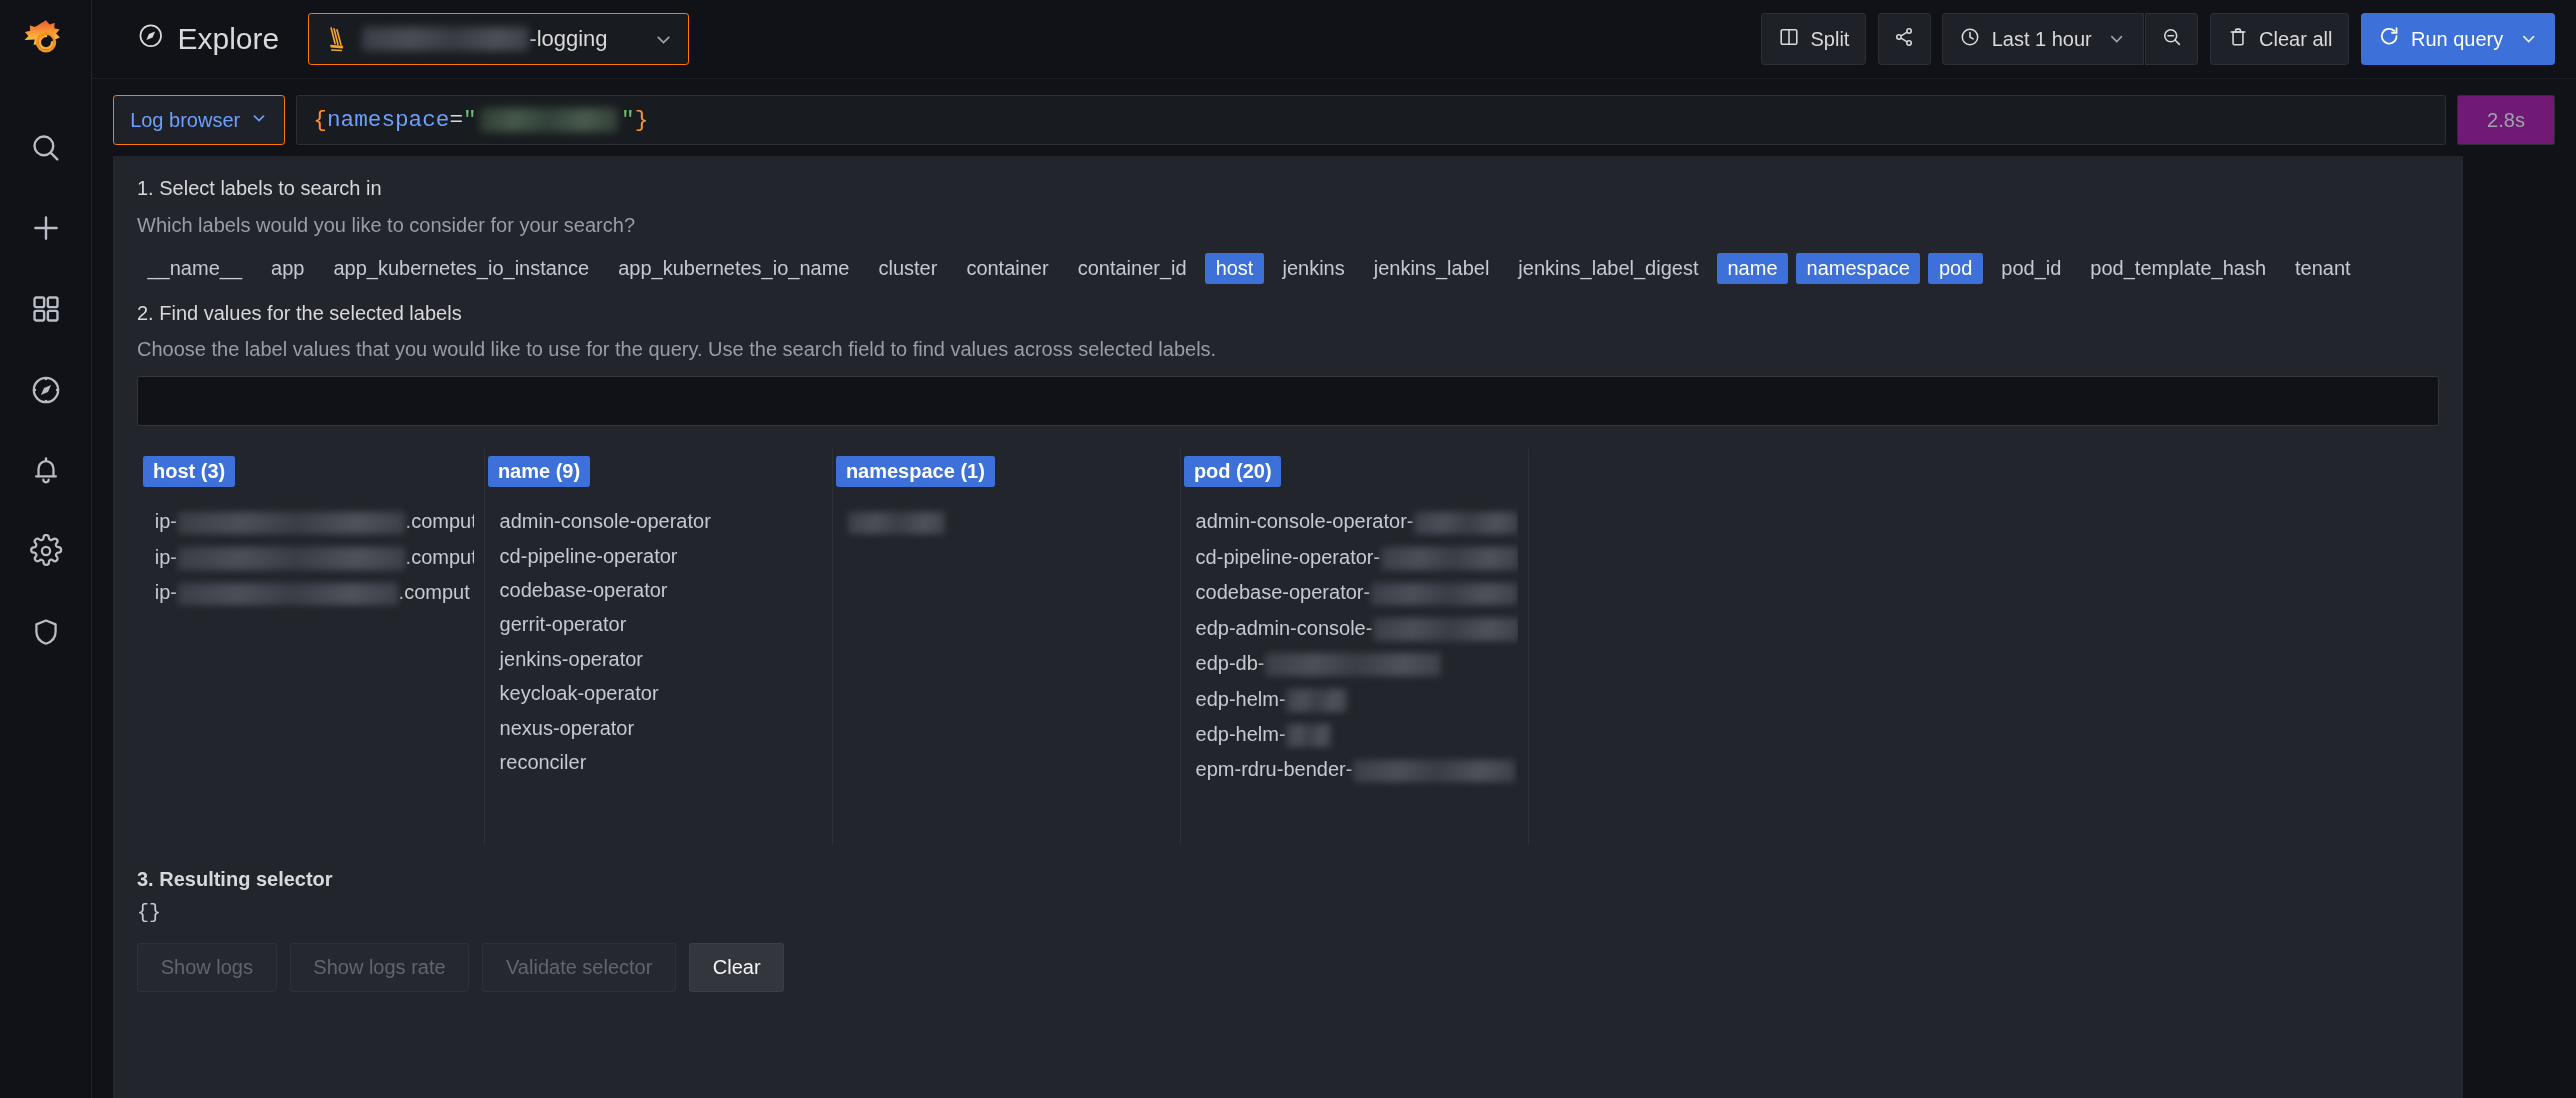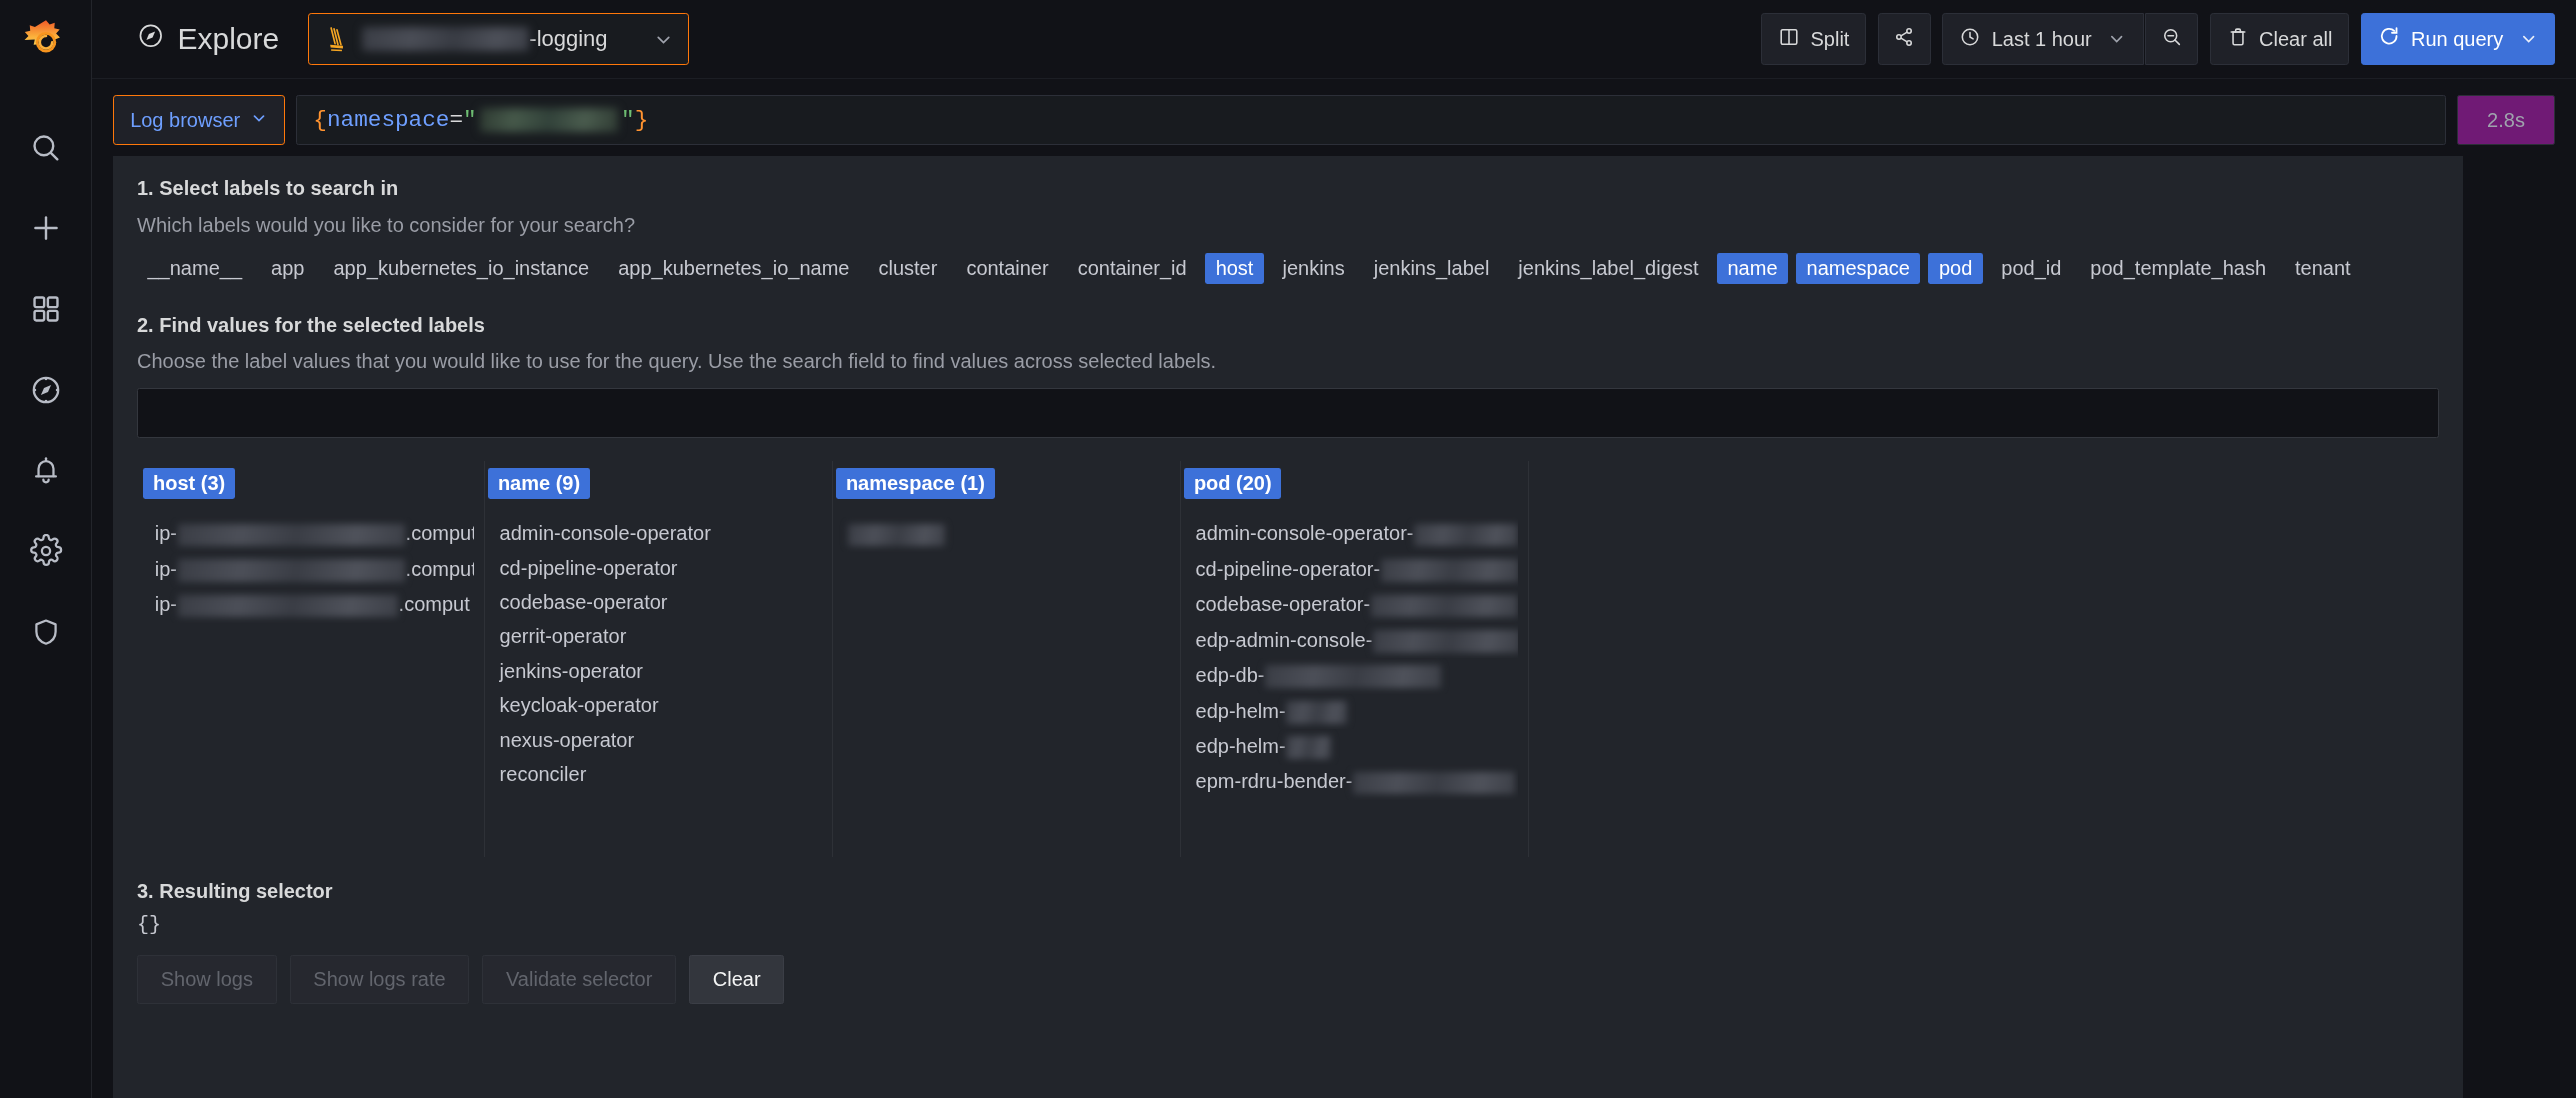--- a/index.html
+++ b/index.html
@@ -116,25 +116,25 @@
   }
 
   
   #browser {
     margin: 0 113px 0 21px;
     background: #22252b;
     flex: 1;
     padding: 21px 24px 0 24px;
     overflow: hidden;
   }
-  .step-title { font-size: 20px; font-weight: 700; color: #d8d9da; margin-bottom: 11.3px; }
+  .step-title { font-size: 20px; font-weight: 400; color: #d8d9da; margin-bottom: 11.3px; }
   .step-desc  { font-size: 20px; color: #9a9da6; line-height: 1.35; margin-bottom: 8px; }
 
   .label-chips { display: flex; flex-wrap: wrap; gap: 0px 0px; align-items: center;
-                 margin-top: 14.6px; margin-bottom: 30px; }
+                 margin-top: 14.6px; margin-bottom: 18px; }
   .lchip {
     font-size: 20px; color: #c7c9d1; padding: 4px 10.5px; border-radius: 2.4px;
     margin-right: 8px; cursor: pointer; white-space: nowrap;
   }
   .lchip.sel { background: #3d71d9; color: #ffffff; font-weight: 500; }
 
   .search-wrap { margin: 13px 0 22.7px 0; }
   .search-input {
     width: 100%; height: 50px; background: #111217;
     border: 0.8px solid #34373e; border-radius: 2.4px;

